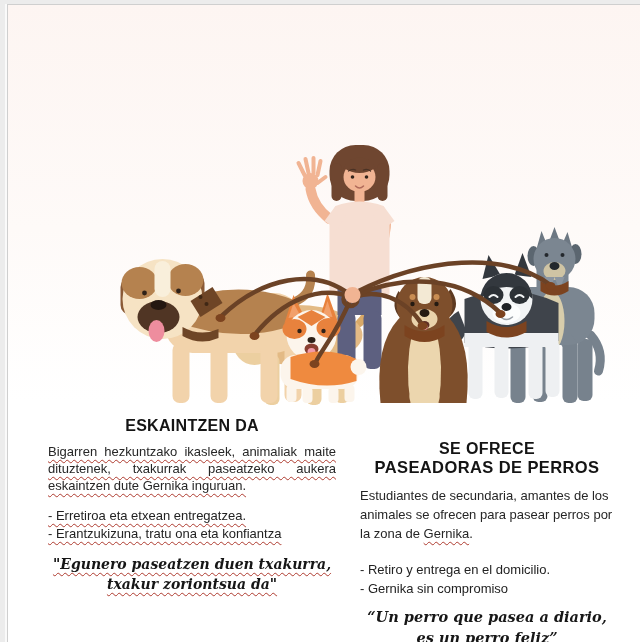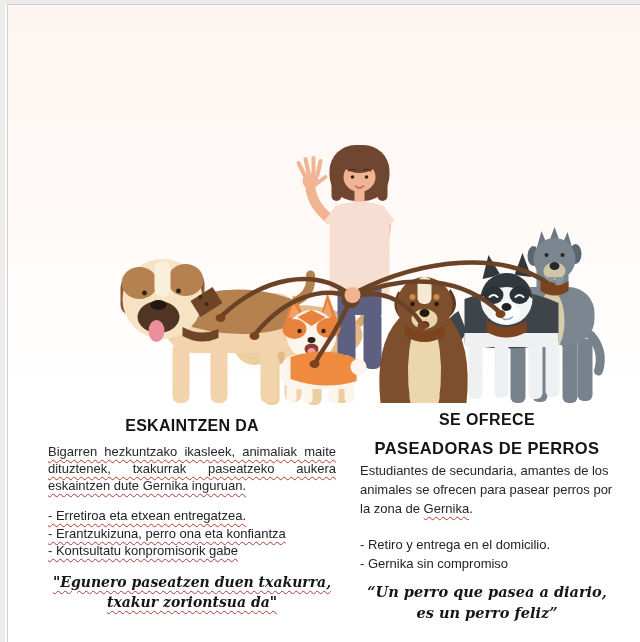--- a/index.html
+++ b/index.html
@@ -16,25 +16,25 @@
     overflow:hidden;
     padding-left:28px;
   }
   .illustration{position:absolute;top:0;left:0;width:100%;height:402px;}
   .content{position:absolute;top:402px;left:0;right:0;display:flex;}
   .col{color:#222;}
   .col-left{width:288px;margin-left:40px;}
   .col-right{width:254px;margin-left:24px;}
   .h-block{font-weight:bold;color:#141414;text-align:center;}
   .h-left{font-size:16px;line-height:21px;letter-spacing:.3px;margin-top:8px;}
-  .h-right-1{font-size:16px;letter-spacing:.4px;margin-top:4px;}
-  .h-right-2{font-size:16.5px;letter-spacing:.4px;margin-top:10px;}
+  .h-right-1{font-size:16px;letter-spacing:.4px;margin-top:33px;}
+  .h-right-2{font-size:16.5px;letter-spacing:.4px;}
   .body-text{font-size:13px;line-height:17px;color:#262626;}
   .bl{text-align:justify;margin-top:7px;}
-  .br{line-height:19px;margin-top:3px;}
+  .br{line-height:19px;margin-top:9px;}
   .bullets{margin-top:13px;}
   .bullets-l .bullet{font-size:13px;line-height:17.5px;}
   .bullets-r{margin-top:17px;}
   .bullets-r .bullet{font-size:13px;line-height:19px;}
   .sq{text-decoration:underline;text-decoration-style:wavy;text-decoration-color:#ae3b2f;text-decoration-thickness:1px;text-underline-offset:3px;}
   .quote{
     font-family:"DejaVu Serif",serif;font-style:italic;font-weight:bold;
     text-align:center;color:#161616;
   }
   .quote-l{font-size:14px;line-height:20px;margin-top:12px;}
@@ -223,22 +223,21 @@
 
   <div class="content">
 
     <div class="col col-left">
       <div class="h-block h-left">
         <div>ESKAINTZEN DA</div>
       </div>
       <p class="body-text bl sq">Bigarren hezkuntzako ikasleek, animaliak maite dituztenek, txakurrak paseatzeko aukera eskaintzen dute Gernika inguruan.</p>
       <div class="bullets bullets-l">
         <div class="bullet sq">- Erretiroa eta etxean entregatzea.</div>
-        <div class="bullet sq">- Erantzukizuna, perro ona eta konfiantza</div>
-        <div class="bullet sq">- Kontsultatu konpromisorik gabe</div>
+        <div class="bullet sq">- Erantzukizuna, tratu ona eta konfiantza</div>
       </div>
       <div class="quote quote-l sq">"Egunero paseatzen duen txakurra, txakur zoriontsua da"</div>
 
     </div>
 
     <div class="col col-right">
       <div class="h-block">
         <div class="h-right-1">SE OFRECE</div>
         <div class="h-right-2">PASEADORAS DE PERROS</div>
       </div>

